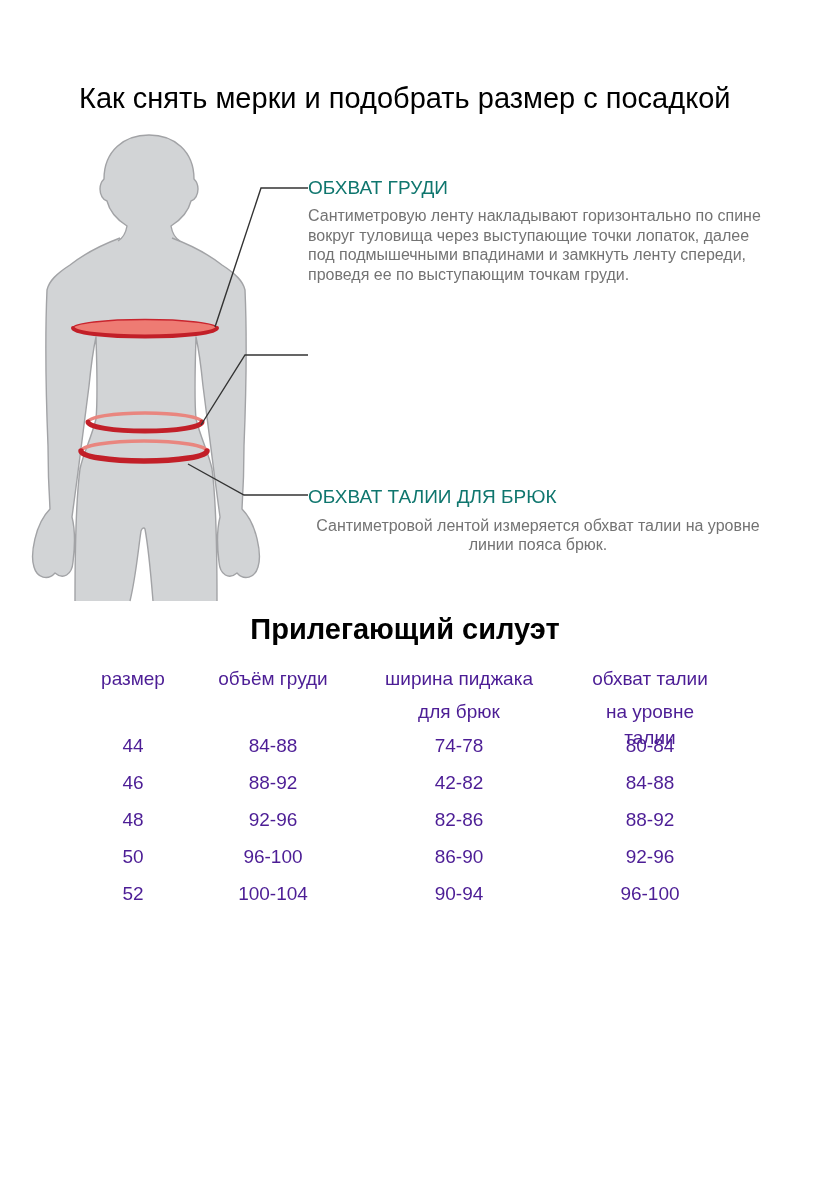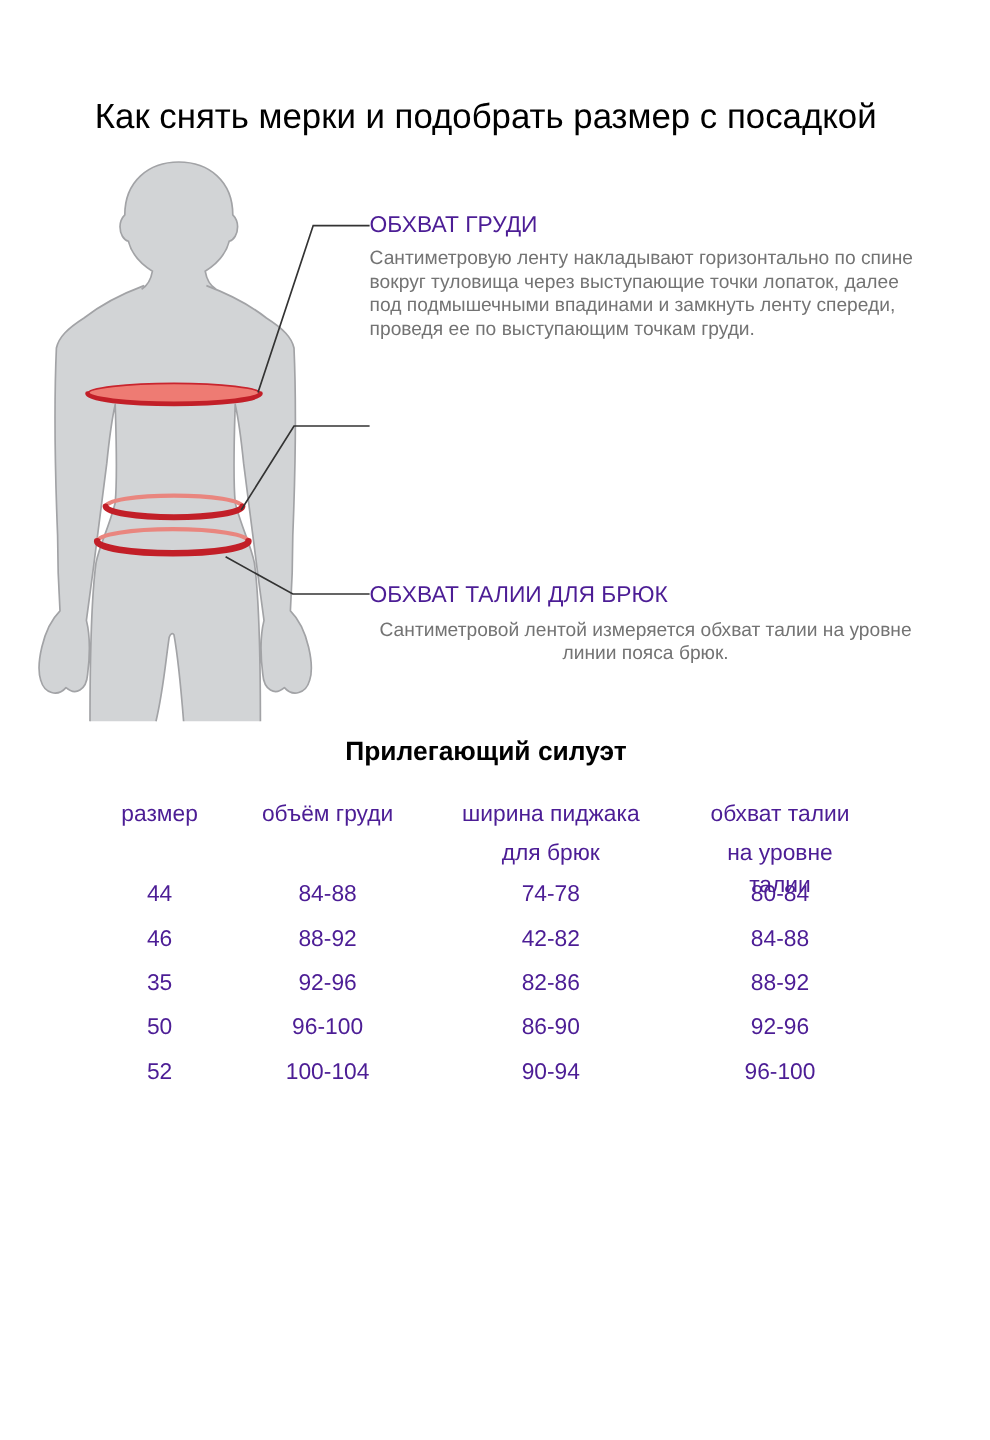--- a/index.html
+++ b/index.html
@@ -10,31 +10,31 @@
   .title{
     position:absolute;left:79px;top:83px;margin:0;
     font-size:29px;font-weight:400;line-height:1.1;color:#000;white-space:nowrap;
   }
   .figure{position:absolute;left:20px;top:131px;width:290px;height:472px;}
   .callout{position:absolute;left:308px;}
   .c1{top:177px;}
   .c2{top:346px;}
   .c3{top:486px;}
   .callout-heading{
-    font-size:19px;font-weight:400;line-height:22px;white-space:nowrap;color:#4c1d95;
+    font-size:19px;font-weight:400;line-height:22px;white-space:nowrap;color:#0f766e;
   }
   .callout-desc{
     margin:0;font-size:16px;line-height:19.5px;color:#737373;
   }
   .c1 .callout-desc{margin-top:7px;width:458px;}
   .c2 .callout-desc{margin-top:13px;width:400px;line-height:18.5px;}
   .c3 .callout-desc{margin-top:9px;width:460px;line-height:18.5px;text-align:center;}
   .table-title{
     position:absolute;left:0;top:613px;width:810px;text-align:center;
-    font-size:22px;font-weight:700;color:#000;
+    font-size:29px;font-weight:700;color:#000;
   }
   .size-table{
     position:absolute;left:58px;top:666px;
     display:grid;
     grid-template-columns:150px 130px 242px 140px;
     grid-template-rows:33px 34px 37px 37px 37px 37px 37px;
   }
   .size-table .cell{
     text-align:center;font-size:19px;line-height:26px;color:#4c1d95;
   }
@@ -125,21 +125,21 @@
     <div class="cell">44</div>
     <div class="cell">84-88</div>
     <div class="cell">74-78</div>
     <div class="cell">80-84</div>
 
     <div class="cell">46</div>
     <div class="cell">88-92</div>
     <div class="cell">42-82</div>
     <div class="cell">84-88</div>
 
-    <div class="cell">35</div>
+    <div class="cell">48</div>
     <div class="cell">92-96</div>
     <div class="cell">82-86</div>
     <div class="cell">88-92</div>
 
     <div class="cell">50</div>
     <div class="cell">96-100</div>
     <div class="cell">86-90</div>
     <div class="cell">92-96</div>
 
     <div class="cell">52</div>

